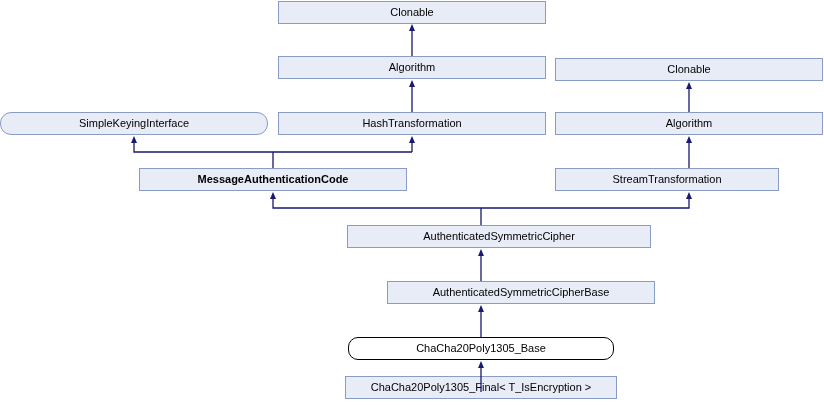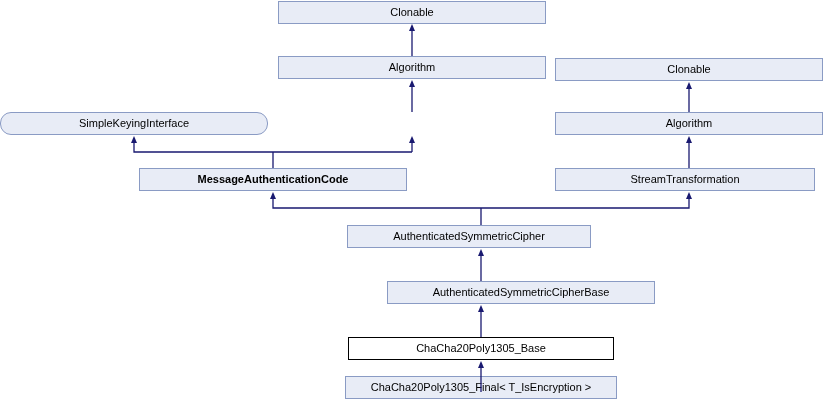--- a/index.html
+++ b/index.html
@@ -37,38 +37,39 @@
     background:var(--current-fill);
   }
   
   .p-clonable-top        {left:278px; top:1px;   width:268px;}
   .p-algorithm-center    {left:278px; top:56px;  width:268px;}
   .p-clonable-right      {left:555px; top:58px;  width:268px;}
   .p-simple-keying       {left:0px;   top:112px; width:268px;border-radius:11px;}
   .p-hash-transformation {left:278px; top:112px; width:268px;}
   .p-algorithm-right     {left:555px; top:112px; width:268px;}
   .p-message-auth-code   {left:139px; top:168px; width:268px;font-weight:bold;}
-  .p-stream-transformation{left:555px;top:168px; width:260px;}
-  .p-auth-sym-cipher     {left:347px; top:225px; width:244px;}
+  .p-stream-transformation{left:555px;top:168px; width:224px;}
+  .p-auth-sym-cipher     {left:347px; top:225px; width:304px;}
   .p-auth-sym-cipher-base{left:347px; top:281px; width:268px;margin-left:40px;}
-  .p-chacha-base         {left:348px; top:337px; width:266px;}
+  .p-chacha-base         {left:348px; top:337px; width:266px;border-radius:10px;}
   .p-chacha-final        {left:345px; top:376px; width:272px;}
   #edges{position:absolute;left:0;top:0;width:824px;height:416px;pointer-events:none;}
   #edges path{stroke:var(--edge);stroke-width:1.3;fill:none;}
   #edges polygon{fill:var(--edge);stroke:none;}
 </style>
 </head>
 <body>
 
 <div id="diagram">
 
   <div class="node p-clonable-top">Clonable</div>
   <div class="node p-algorithm-center">Algorithm</div>
   <div class="node p-clonable-right">Clonable</div>
   <div class="node p-simple-keying">SimpleKeyingInterface</div>
+  <div class="node p-hash-transformation">HashTransformation</div>
   <div class="node p-algorithm-right">Algorithm</div>
   <div class="node p-message-auth-code">MessageAuthenticationCode</div>
   <div class="node p-stream-transformation">StreamTransformation</div>
   <div class="node p-auth-sym-cipher">AuthenticatedSymmetricCipher</div>
   <div class="node p-auth-sym-cipher-base">AuthenticatedSymmetricCipherBase</div>
   <div class="node current p-chacha-base">ChaCha20Poly1305_Base</div>
   <div class="node p-chacha-final">ChaCha20Poly1305_Final&lt; T_IsEncryption &gt;</div>
 
   <svg id="edges" width="824" height="416" viewBox="0 0 824 416" xmlns="http://www.w3.org/2000/svg">
 

